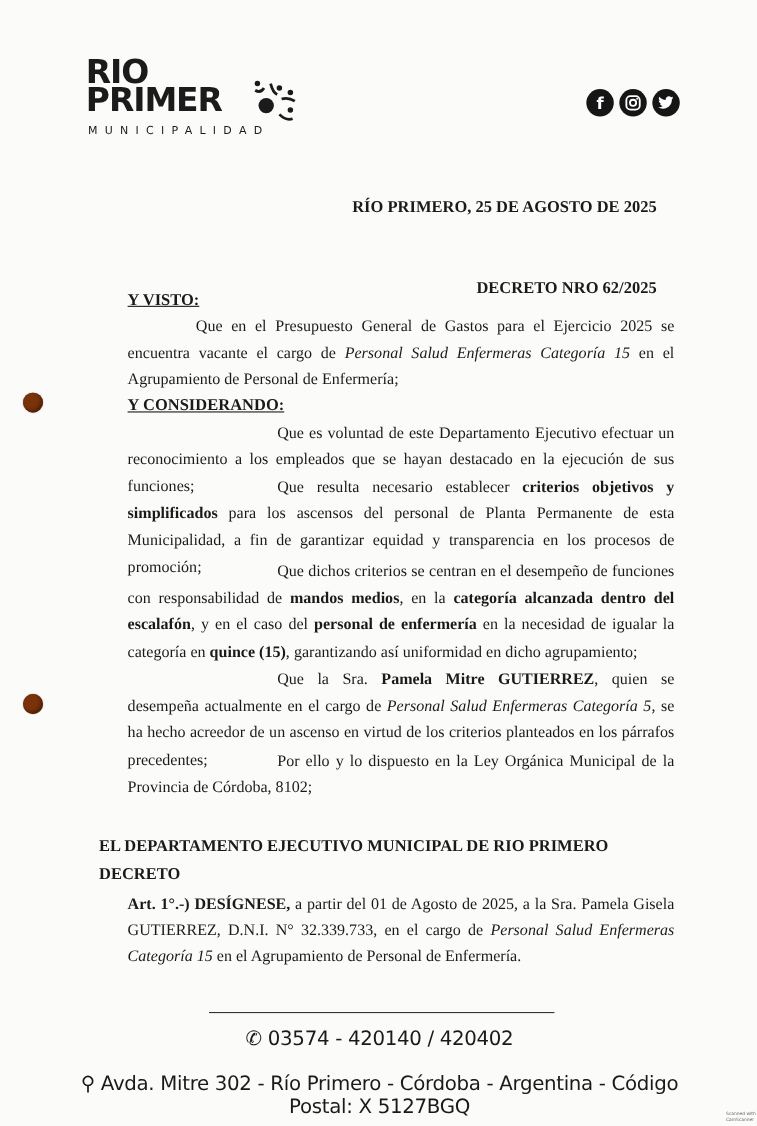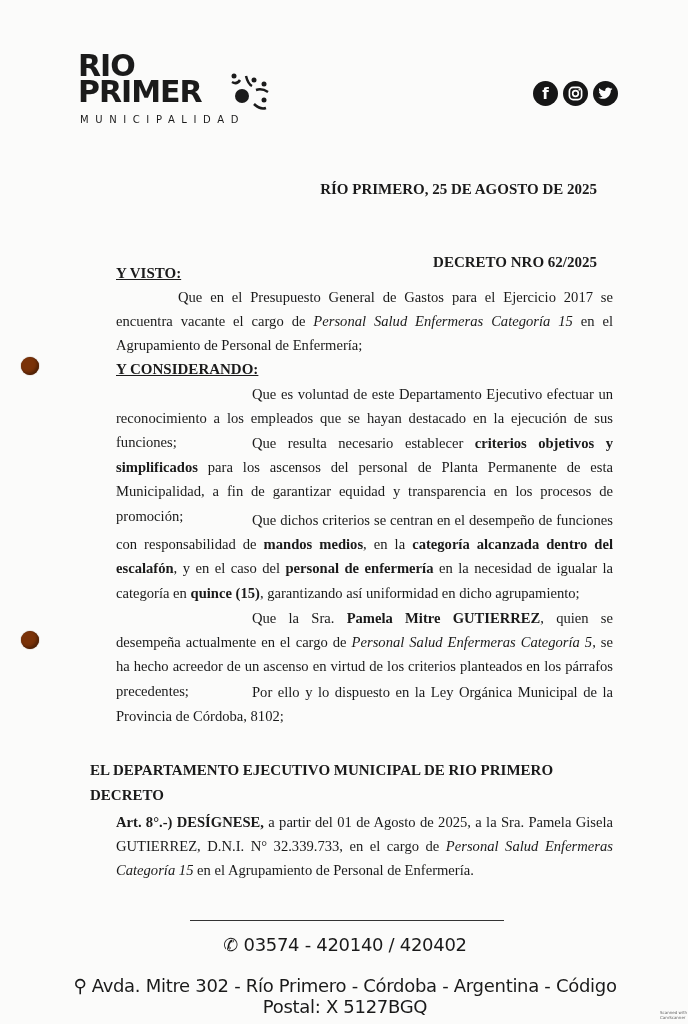--- a/index.html
+++ b/index.html
@@ -76,40 +76,40 @@
 
 <div class="head-line" style="top:181px;">RÍO PRIMERO, 25 DE AGOSTO DE 2025</div>
 <div class="head-line" style="top:206px;margin-top:48px;">DECRETO NRO 62/2025</div>
 
 <div class="dot" style="left:21px; top:357px;"></div>
 <div class="dot" style="left:21px; top:631px;"></div>
 
 <div class="p" style="top:261px;">
   <span class="heading">Y VISTO:</span>
 </div>
-<div class="p indent" style="top:285px;"><span>Que en el Presupuesto General de Gastos para el Ejercicio 2017 se encuentra vacante el cargo de </span><i>Personal Salud Enfermeras Categoría 15</i><span> en el Agrupamiento de Personal de Enfermería;</span></div>
+<div class="p indent" style="top:285px;"><span>Que en el Presupuesto General de Gastos para el Ejercicio 2025 se encuentra vacante el cargo de </span><i>Personal Salud Enfermeras Categoría 15</i><span> en el Agrupamiento de Personal de Enfermería;</span></div>
 
 <div class="p" style="top:357px;">
   <span class="heading">Y CONSIDERANDO:</span>
 </div>
 
 <div class="p indent2" style="top:382px;">Que es voluntad de este Departamento Ejecutivo efectuar un reconocimiento a los empleados que se hayan destacado en la ejecución de sus funciones;</div>
 
 <div class="p indent2" style="top:431px;"><span>Que resulta necesario establecer </span><b>criterios objetivos y simplificados</b><span> para los ascensos del personal de Planta Permanente de esta Municipalidad, a fin de garantizar equidad y transparencia en los procesos de promoción;</span></div>
 
 <div class="p indent2" style="top:508px;"><span>Que dichos criterios se centran en el desempeño de funciones con responsabilidad de </span><b>mandos medios</b><span>, en la </span><b>categoría alcanzada dentro del escalafón</b><span>, y en el caso del </span><b>personal de enfermería</b><span> en la necesidad de igualar la categoría en </span><b>quince (15)</b><span>, garantizando así uniformidad en dicho agrupamiento;</span></div>
 
 <div class="p indent2" style="top:606px;"><span>Que la Sra. </span><b>Pamela Mitre GUTIERREZ</b><span>, quien se desempeña actualmente en el cargo de </span><i>Personal Salud Enfermeras Categoría 5</i><span>, se ha hecho acreedor de un ascenso en virtud de los criterios planteados en los párrafos precedentes;</span></div>
 
 <div class="p indent2" style="top:680px;">Por ello y lo dispuesto en la Ley Orgánica Municipal de la Provincia de Córdoba, 8102;</div>
 
 <div class="center" style="top:762px;">EL DEPARTAMENTO EJECUTIVO MUNICIPAL DE RIO PRIMERO</div>
 <div class="center" style="top:787px;">DECRETO</div>
 
-<div class="p" style="top:810px;"><b>Art. 8°.-) DESÍGNESE,</b><span> a partir del 01 de Agosto de 2025, a la Sra. Pamela Gisela GUTIERREZ, D.N.I. N° 32.339.733, en el cargo de </span><i>Personal Salud Enfermeras Categoría 15</i><span> en el Agrupamiento de Personal de Enfermería.</span></div>
+<div class="p" style="top:810px;"><b>Art. 1°.-) DESÍGNESE,</b><span> a partir del 01 de Agosto de 2025, a la Sra. Pamela Gisela GUTIERREZ, D.N.I. N° 32.339.733, en el cargo de </span><i>Personal Salud Enfermeras Categoría 15</i><span> en el Agrupamiento de Personal de Enfermería.</span></div>
 
 <div class="footer-line"></div>
 <div class="footer" style="top:934px;">
   <span>✆</span>
   <span>03574 - 420140 / 420402</span>
 </div>
 <div class="footer" style="top:975px;">
   <span>⚲</span>
   <span>Avda. Mitre 302 - Río Primero - Córdoba - Argentina - Código Postal: X 5127BGQ</span>
 </div>

